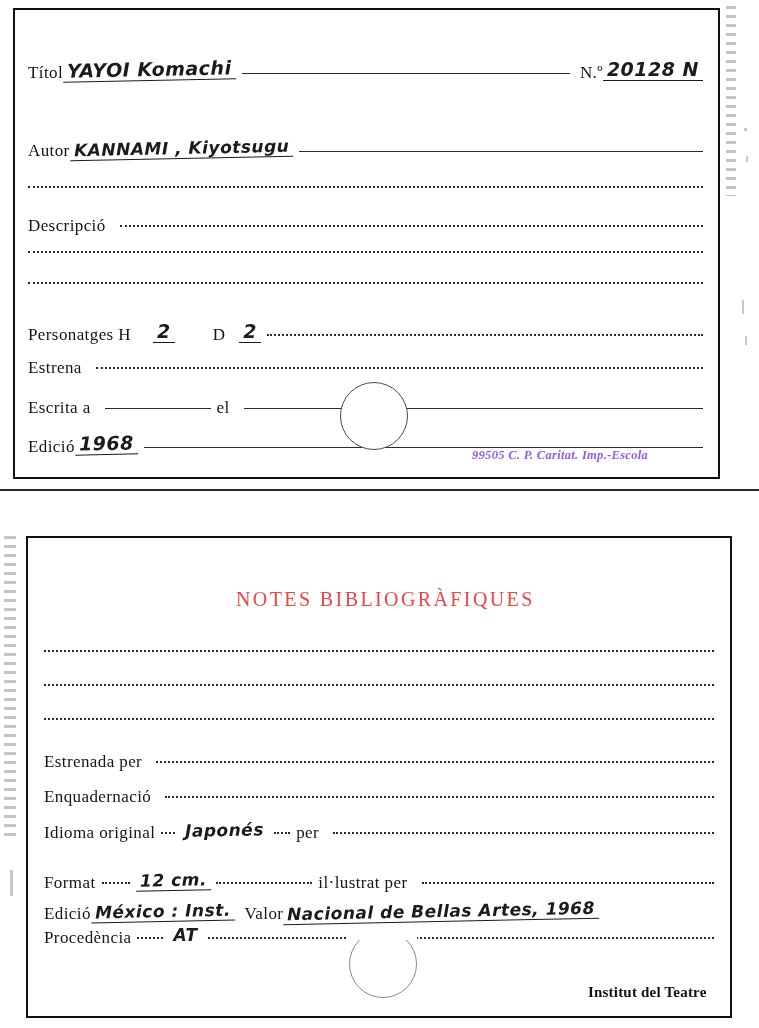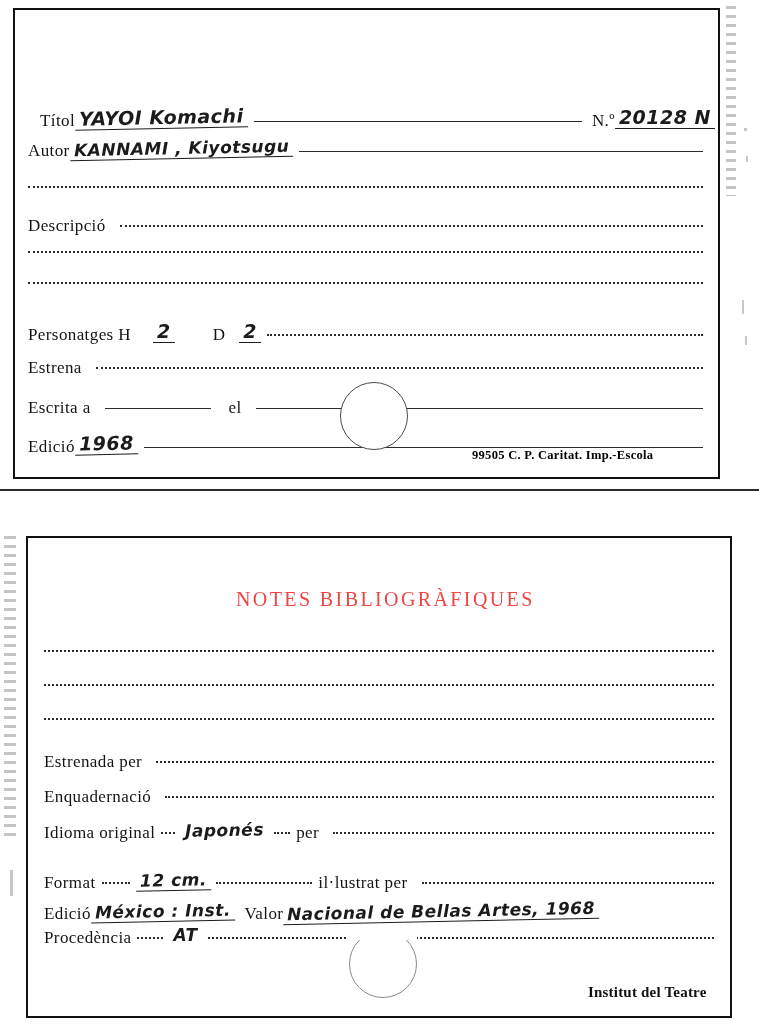--- a/index.html
+++ b/index.html
@@ -92,21 +92,22 @@
   .hand.mid { font-size: 17px; }
   .hand.slant { transform: rotate(-1.2deg); display: inline-block; }
 
   
   .stamp {
     position: absolute;
     font-family: "Liberation Serif", serif;
     font-weight: bold;
     font-size: 12.5px;
     letter-spacing: 0.3px;
-    color: #000000;
+    color: #8b5cf6;
+    font-style: italic;
   }
   .stamp-inst {
     position: absolute;
     font-family: "Liberation Serif", serif;
     font-weight: bold;
     font-size: 15px;
     letter-spacing: 0.2px;
     color: #111;
   }
 
@@ -151,21 +152,21 @@
   .divider-line {
     position: absolute;
     background: #2a2a2a;
   }
 </style>
 </head>
 <body>
 
 <div class="card-border" style="left:13px; top:8px; width:707px; height:471px;"></div>
 
-<div class="row" style="left:40px; top:60px; width:675px;margin-top:48px;">
+<div class="row" style="left:28px; top:60px; width:675px;">
   <span class="lbl">Títol</span>
   <span class="hand big u slant">YAYOI  Komachi</span>
   <span class="rule"></span>
   <span class="lbl" style="margin-left:10px;">N.º</span>
   <span class="hand big u">20128 N</span>
 </div>
 
 <div class="row" style="left:28px; top:140px; width:675px;">
   <span class="lbl">Autor</span>
   <span class="hand mid u slant">KANNAMI , Kiyotsugu</span>
@@ -194,21 +195,21 @@
 <div class="row" style="left:28px; top:358px; width:675px;">
   <span class="lbl">Estrena</span>
   <span class="hand mid"></span>
   <span class="dots"></span>
 </div>
 
 <div class="row" style="left:28px; top:398px; width:675px;">
   <span class="lbl">Escrita a</span>
   <span class="hand mid"></span>
   <span class="fixed-rule" style="width:106px;"></span>
-  <span class="lbl" style="margin-left:12px;">el</span>
+  <span class="lbl" style="">el</span>
   <span class="hand mid"></span>
   <span class="rule"></span>
 </div>
 
 <div class="row" style="left:28px; top:434px; width:675px;">
   <span class="lbl">Edició</span>
   <span class="hand big u slant">1968</span>
   <span class="rule"></span>
 </div>
 

